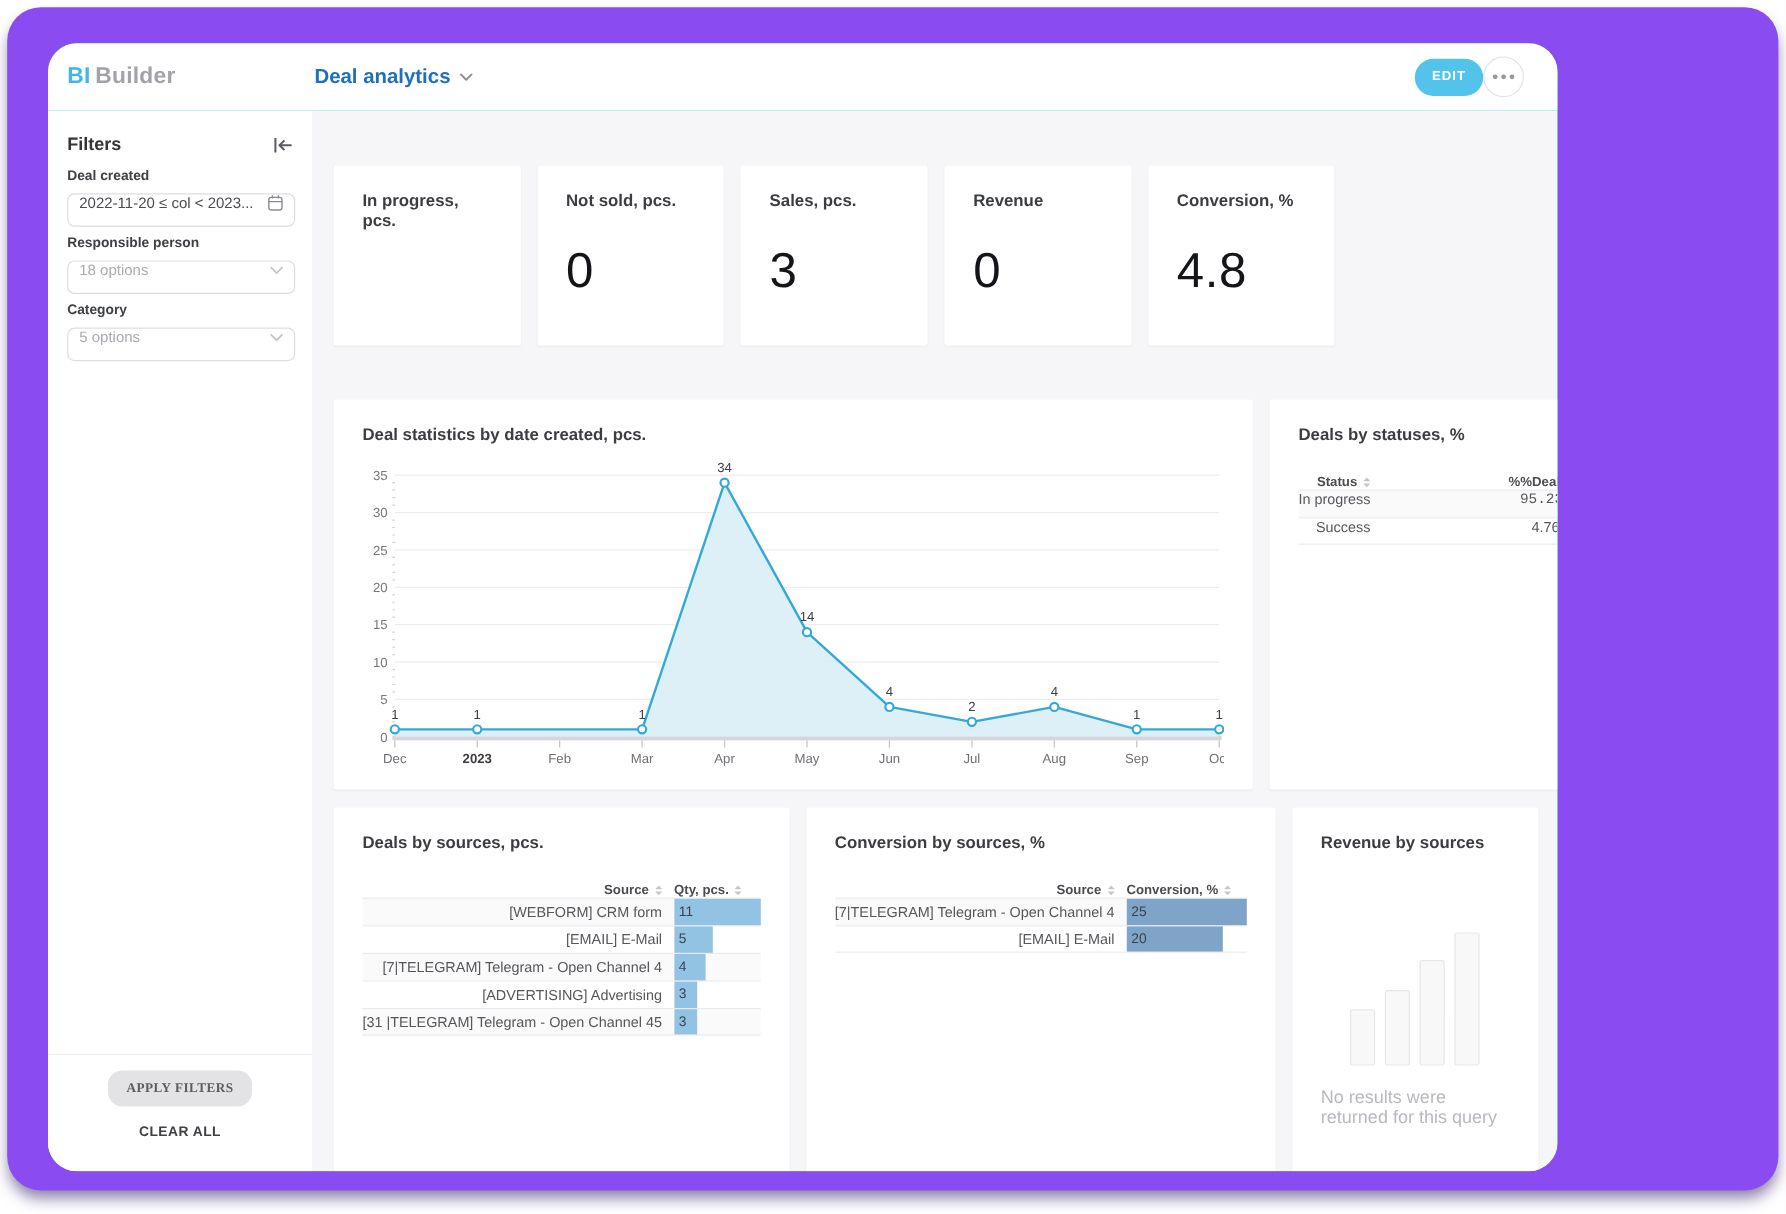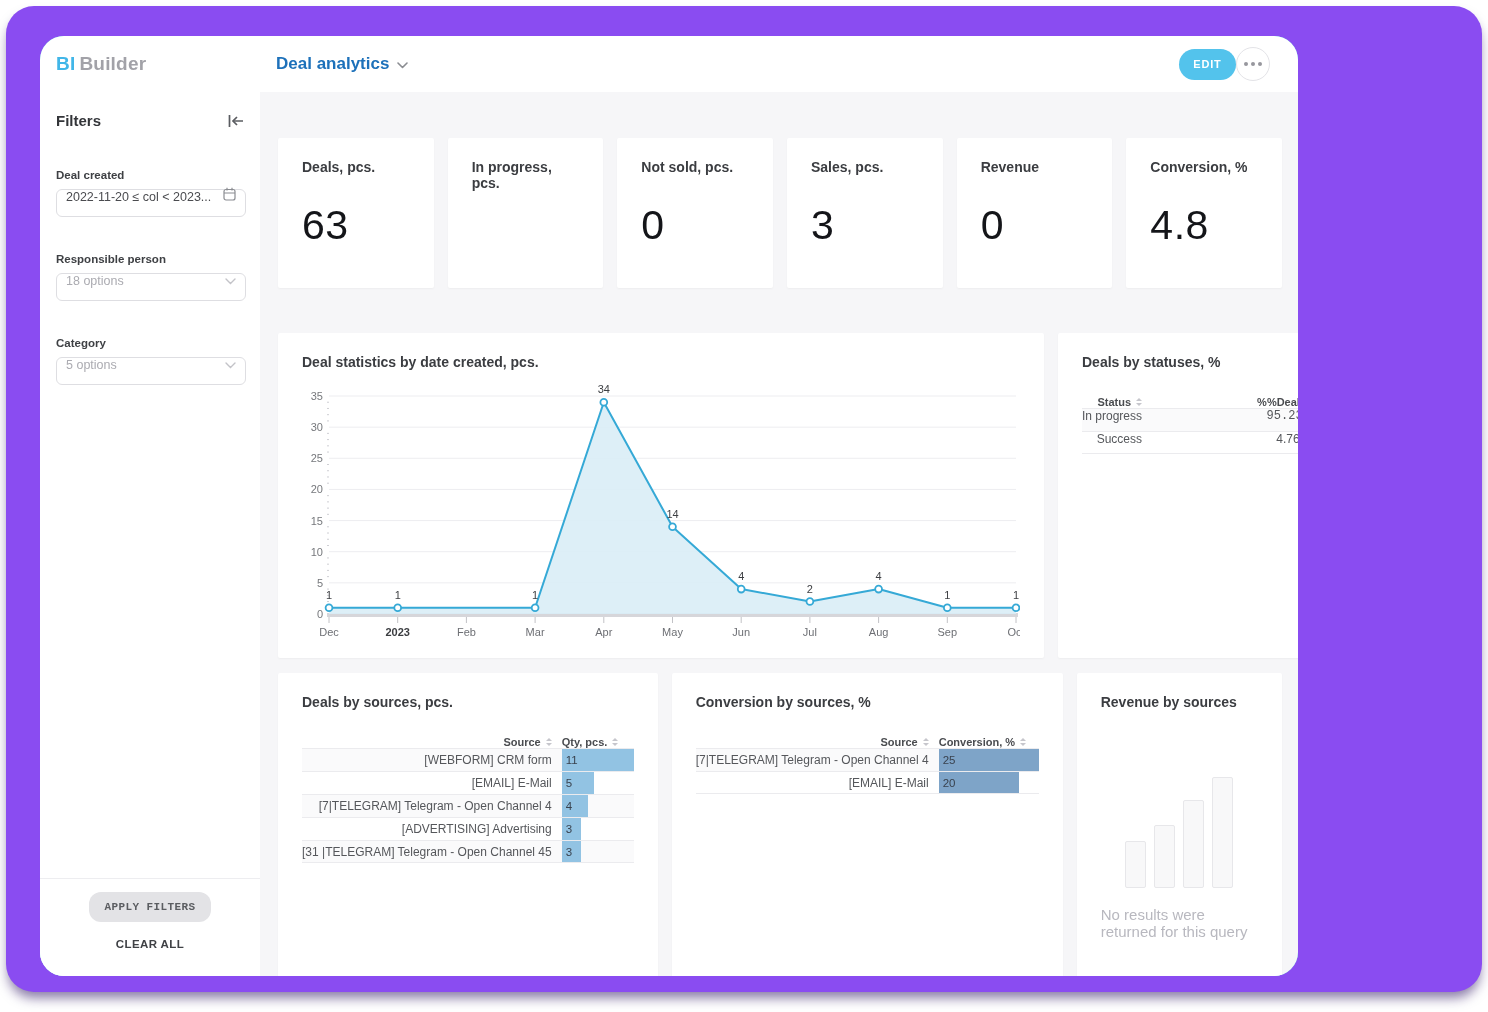--- a/index.html
+++ b/index.html
@@ -9,44 +9,44 @@
   .frame{position:absolute;left:6px;top:6px;width:1476px;height:986px;background:#8a4cf1;
          border-radius:28px;box-shadow:0 8px 12px -2px rgba(42,16,96,.55)}
   .window{position:absolute;left:40px;top:36px;width:1258px;height:940px;background:#5eead4;
           border-radius:24px;overflow:hidden;display:flex;flex-direction:column}
 
   
   .hdr{height:56px;display:flex;align-items:center;flex:0 0 auto;background:#fff}
   .logo{width:220px;padding-left:16px;font-size:19px;font-weight:bold;letter-spacing:.2px}
   .logo .bi{color:#41b6e8}
   .logo .builder{color:#a2a2a8;font-weight:600;margin-left:4px}
-  .dash-title{display:flex;align-items:center;gap:8px;margin-left:16px;cursor:pointer}
+  .dash-title{display:flex;align-items:center;gap:8px;margin-left:2px;cursor:pointer}
   .dash-title .txt{color:#1d71ba;font-size:17px;font-weight:600}
   .hdr-right{margin-left:auto;display:flex;align-items:center;padding-right:28px}
   .edit-btn{background:#53c3ec;color:#fff;border:none;border-radius:16px;height:31px;min-width:57px;
             font-size:11px;font-weight:bold;letter-spacing:.8px;font-family:inherit;cursor:pointer}
   .dots-btn{width:34px;height:34px;border-radius:50%;border:1px solid #e3e3e7;background:#fff;
             display:flex;align-items:center;justify-content:center;gap:3px;cursor:pointer}
   .dots-btn i{width:4px;height:4px;border-radius:50%;background:#97979d}
 
   
   .app-body{flex:1;display:flex;overflow:hidden}
   .sidebar{width:220px;flex:0 0 auto;background:#fff;position:relative;padding:6px 14px 0 16px}
   .side-head{display:flex;align-items:center;justify-content:space-between;padding:14px 2px 4px 0}
   .side-head .t{font-size:15px;font-weight:bold;color:#333539}
   .collapse{cursor:pointer;display:flex;align-items:center}
-  .f-label{font-size:11.5px;font-weight:bold;color:#3e4044;margin:36px 0 8px}
+  .f-label{font-size:11.5px;font-weight:bold;color:#3e4044;margin:8px 0 8px}
   .f-input{height:28px;border:1px solid #dedee2;border-radius:6px;background:#fff;display:flex;
-           align-items:flex-end;padding:12px 9px;font-size:12.5px;color:#4a4b4f;cursor:pointer}
+           align-items:flex-start;padding:0 9px;font-size:12.5px;color:#4a4b4f;cursor:pointer}
   .f-input .val{flex:1;white-space:nowrap;overflow:hidden}
   .f-input.placeholder .val{color:#ababb1}
   .side-footer{position:absolute;left:0;right:0;bottom:0;padding:13px 0 24px;border-top:1px solid #ededf0;
                text-align:center;background:#fff}
   .apply-btn{background:#e3e3e6;border:none;border-radius:12px;padding:9px 15px;font-size:11px;
-             font-weight:bold;letter-spacing:.4px;color:#5b5d61;font-family:Liberation Mono, monospace;cursor:pointer}
+             font-weight:bold;letter-spacing:.4px;color:#5b5d61;font-family:Liberation Serif, serif;cursor:pointer}
   .clear-btn{margin-top:16px;background:none;border:none;font-size:11.5px;font-weight:bold;
              letter-spacing:.4px;color:#3f4145;font-family:inherit;cursor:pointer;display:inline-block}
 
   .main{flex:1;background:#f6f6f8;padding:46px 16px 0 18px;overflow:hidden}
   .card{background:#fff;border-radius:2px;box-shadow:0 1px 2px rgba(0,0,0,.04)}
   .card-title{font-size:14px;font-weight:bold;color:#3b3d41}
 
   .kpi-row{display:grid;grid-template-columns:repeat(6,1fr);gap:14px;margin-bottom:45px}
   .kpi{height:150px;padding:21px 24px}
   .kpi-value{font-size:41px;font-weight:400;color:#141519;margin-top:27px;letter-spacing:.5px}
@@ -164,24 +164,20 @@
 
       <div class="side-footer">
         <button class="apply-btn">APPLY FILTERS</button><br>
         <button class="clear-btn">CLEAR ALL</button>
       </div>
     </div>
 
     <div class="main">
 
       <div class="kpi-row" id="kpi-row">
-          <div class="card kpi">
-            <div class="card-title">Deals, pcs.</div>
-            <div class="kpi-value">63</div>
-          </div>
           <div class="card kpi">
             <div class="card-title">In progress, pcs.</div>
           </div>
           <div class="card kpi">
             <div class="card-title">Not sold, pcs.</div>
             <div class="kpi-value">0</div>
           </div>
           <div class="card kpi">
             <div class="card-title">Sales, pcs.</div>
             <div class="kpi-value">3</div>

